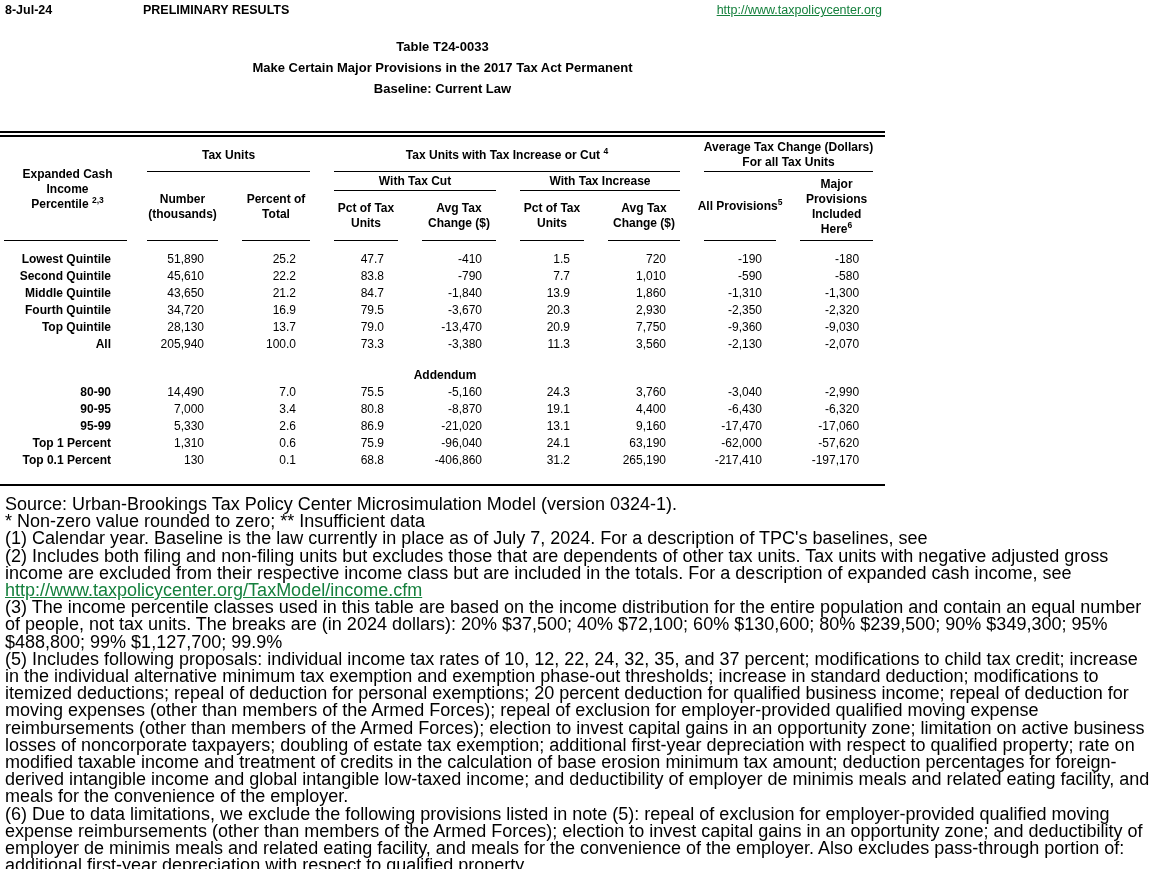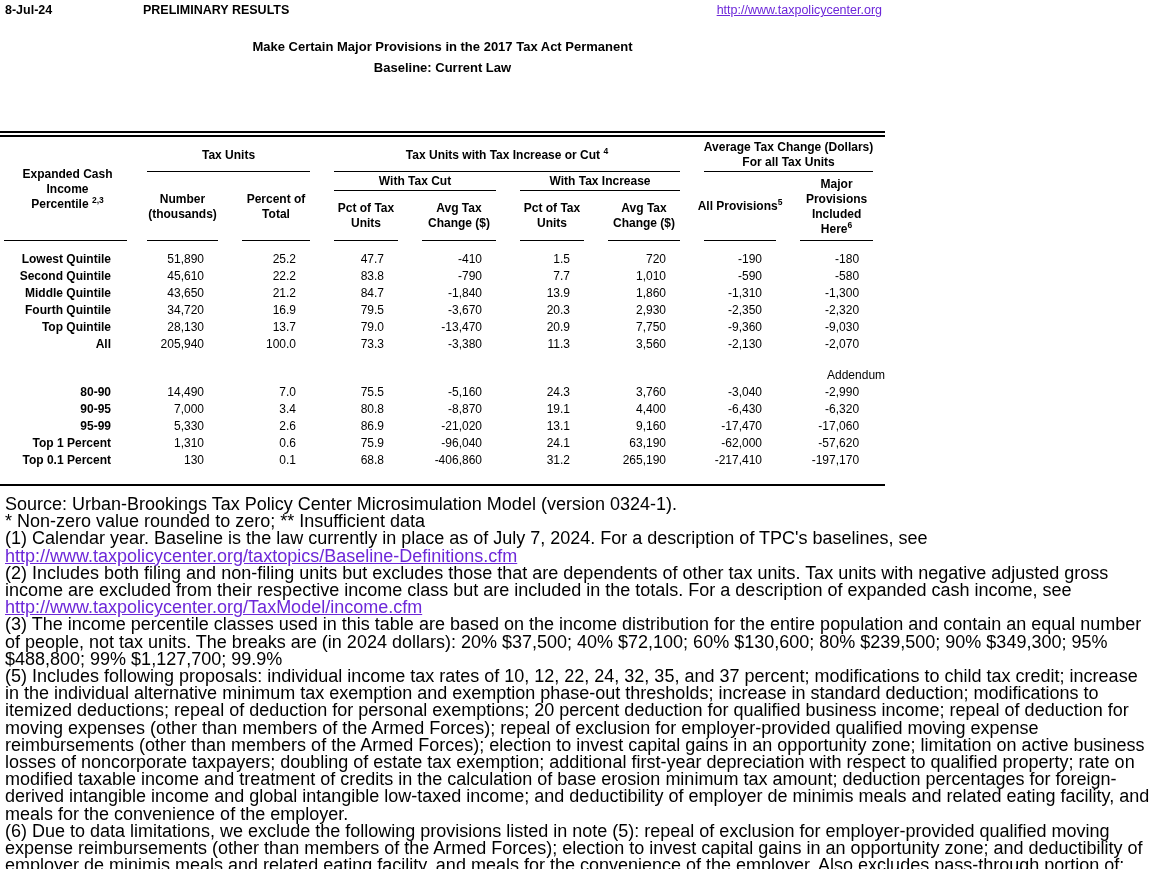--- a/index.html
+++ b/index.html
@@ -10,21 +10,21 @@
     color: #000000;
     font-family: "Liberation Sans", sans-serif;
   }
   .page { position: relative; width: 1056px; height: 869px; }
 
   
   .topbar { position: absolute; top: 3px; left: 0; width: 885px; height: 16px; font-size: 12.5px; }
   .topbar .date { position: absolute; left: 5px; top: 0; font-weight: bold; }
   .topbar .status { position: absolute; left: 143px; top: 0; font-weight: bold; text-align: right; }
   .topbar .toplink { position: absolute; right: 3px; top: 0; }
-  a.lnk { color: #6d28d9; text-decoration: underline; cursor: pointer; }
+  a.lnk { color: #15803d; text-decoration: underline; cursor: pointer; }
 
   
   .titles { position: absolute; top: 36px; left: 0; width: 885px; text-align: center;
             font-weight: bold; font-size: 13px; line-height: 21px; }
   sup { font-size: 8.5px; vertical-align: super; line-height: 0; }
 
   
   .tblwrap { position: absolute; top: 131px; left: 0; width: 885px; }
   .double-rule { height: 2px; border-top: 2px solid #000; border-bottom: 2px solid #000; }
   table.results { border-collapse: collapse; table-layout: fixed; width: 885px;
@@ -33,40 +33,41 @@
                      position: relative; padding: 0 4px; line-height: 15px; }
   tr.rA { height: 34px; }
   tr.rB { height: 19px; }
   tr.rC { height: 50px; }
   
   .ug::after, .ub::after { content: ""; position: absolute; left: 12px; right: 12px;
                            bottom: 0; border-bottom: 1.5px solid #000; }
   th.stub-h::after { left: 4px; right: 8px; }
   td.num { text-align: right; padding: 0 26px 0 0; height: 17px; line-height: 17px; }
   td.stub { text-align: right; padding: 0 24px 0 0; height: 17px; line-height: 17px; font-weight: bold; }
-  td.addendum { text-align: right; font-weight: normal; padding: 0 0 0 5px; height: 17px; line-height: 17px; }
+  td.addendum { text-align: center; font-weight: bold; padding: 0 0 0 5px; height: 17px; line-height: 17px; }
   tr.spacer td { padding: 0; border: none; }
 
   
   .footnotes { position: absolute; top: 496px; left: 5px; width: 1145px;
                font-size: 18px; line-height: 17.2px; }
   .footnotes p { margin: 0; padding: 0; }
 </style>
 </head>
 <body>
 
 <div class="page">
 
   <div class="topbar">
     <span class="date">8-Jul-24</span>
     <span class="status">PRELIMINARY RESULTS</span>
     <a class="toplink lnk">http://www.taxpolicycenter.org</a>
   </div>
 
   <div class="titles">
+    <div>Table T24-0033</div>
     <div>Make Certain Major Provisions in the 2017 Tax Act Permanent</div>
     <div>Baseline: Current Law</div>
   </div>
 
   <div class="tblwrap">
     <div class="double-rule"></div>
     <table class="results">
       <colgroup>
         <col style="width:135px">
           <col style="width:95px">
@@ -274,21 +275,20 @@
             <td colspan="9" style="height: 15px;"></td>
           </tr>
         </tbody>
     </table>
   </div>
 
   <div class="footnotes">
       <p>Source: Urban-Brookings Tax Policy Center Microsimulation Model (version 0324-1).</p>
       <p>* Non-zero value rounded to zero; ** Insufficient data</p>
       <p>(1) Calendar year. Baseline is the law currently in place as of July 7, 2024. For a description of TPC's baselines, see</p>
-      <p><a class="lnk">http://www.taxpolicycenter.org/taxtopics/Baseline-Definitions.cfm</a></p>
       <p>(2) Includes both filing and non-filing units but excludes those that are dependents of other tax units. Tax units with negative adjusted gross income are excluded from their respective income class but are included in the totals. For a description of expanded cash income, see</p>
       <p><a class="lnk">http://www.taxpolicycenter.org/TaxModel/income.cfm</a></p>
       <p>(3) The income percentile classes used in this table are based on the income distribution for the entire population and contain an equal number of people, not tax units. The breaks are (in 2024 dollars): 20% $37,500; 40% $72,100; 60% $130,600; 80% $239,500; 90% $349,300; 95% $488,800; 99% $1,127,700; 99.9%</p>
       <p>(5) Includes following proposals: individual income tax rates of 10, 12, 22, 24, 32, 35, and 37 percent; modifications to child tax credit; increase in the individual alternative minimum tax exemption and exemption phase-out thresholds; increase in standard deduction; modifications to itemized deductions; repeal of deduction for personal exemptions; 20 percent deduction for qualified business income; repeal of deduction for moving expenses (other than members of the Armed Forces); repeal of exclusion for employer-provided qualified moving expense reimbursements (other than members of the Armed Forces); election to invest capital gains in an opportunity zone; limitation on active business losses of noncorporate taxpayers; doubling of estate tax exemption; additional first-year depreciation with respect to qualified property; rate on modified taxable income and treatment of credits in the calculation of base erosion minimum tax amount; deduction percentages for foreign-derived intangible income and global intangible low-taxed income; and deductibility of employer de minimis meals and related eating facility, and meals for the convenience of the employer.</p>
       <p>(6) Due to data limitations, we exclude the following provisions listed in note (5): repeal of exclusion for employer-provided qualified moving expense reimbursements (other than members of the Armed Forces); election to invest capital gains in an opportunity zone; and deductibility of employer de minimis meals and related eating facility, and meals for the convenience of the employer. Also excludes pass-through portion of: additional first-year depreciation with respect to qualified property.</p>
     </div>
 
 </div>
 
 </body></html>

